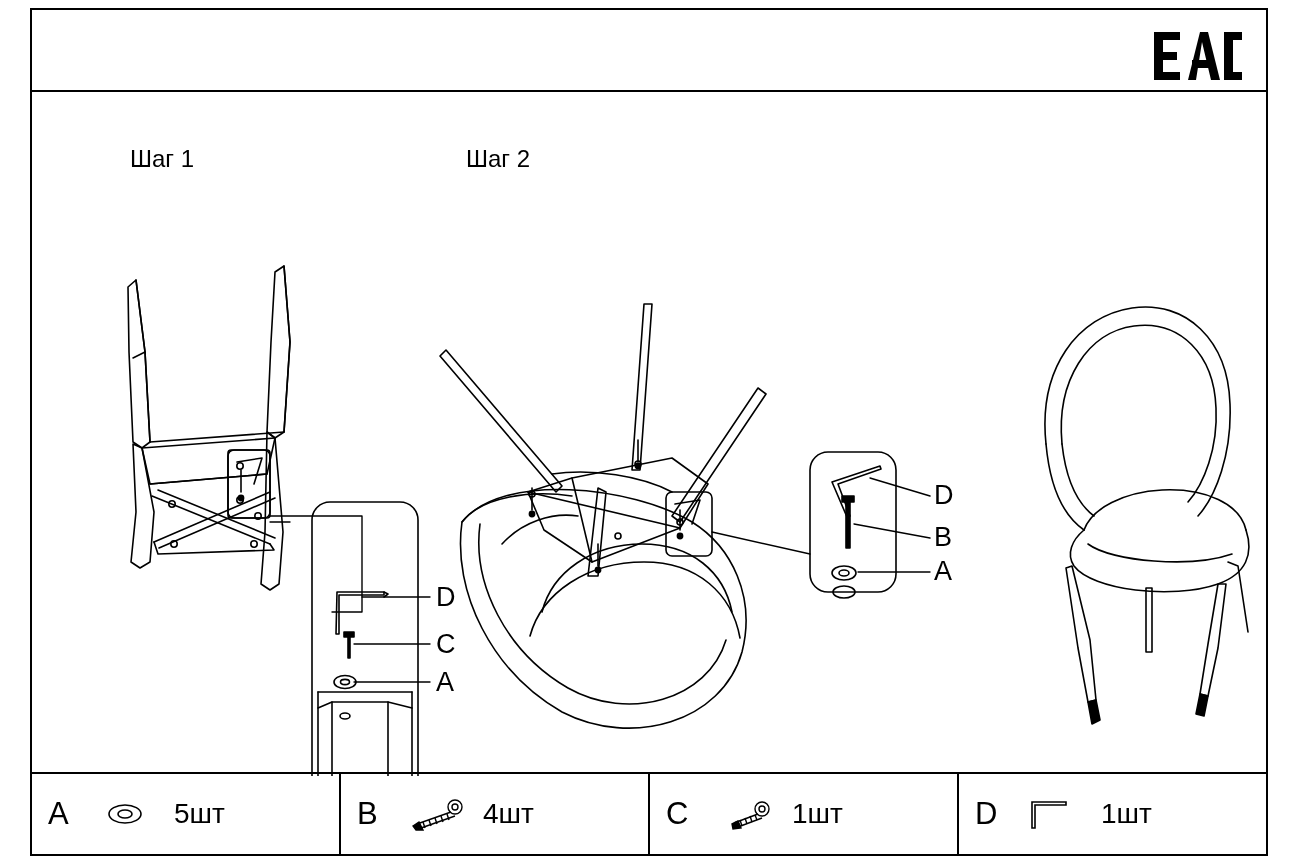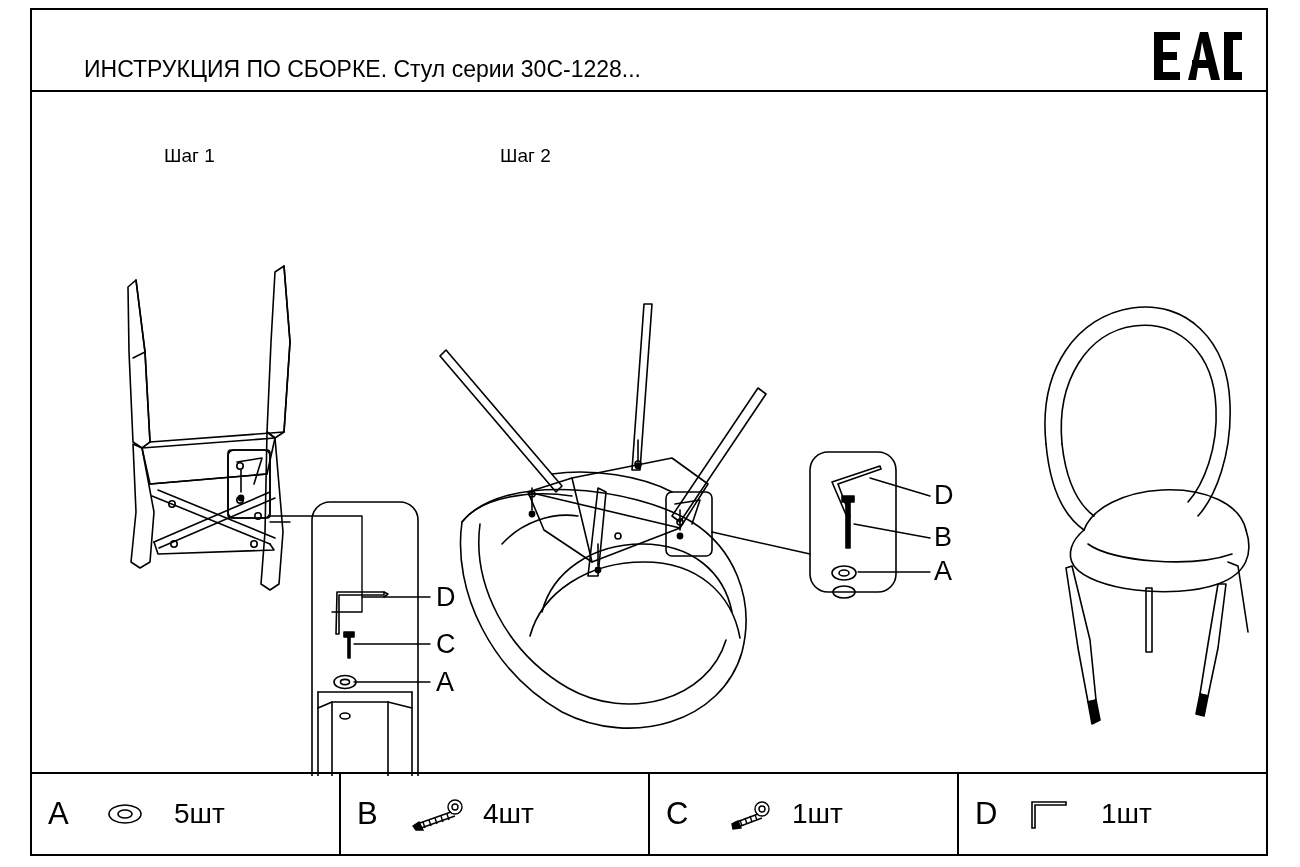--- a/index.html
+++ b/index.html
@@ -1,40 +1,39 @@
 <!DOCTYPE html>
 <html><head>
 <meta charset="utf-8">
 <style>
   html,body{margin:0;padding:0;background:#ffffff;}
   body{width:1300px;height:867px;font-family:"Liberation Sans",sans-serif;color:#000;}
   .sheet{position:absolute;left:30px;top:8px;width:1238px;height:848px;border:2px solid #000;box-sizing:border-box;}
   .title-bar{position:absolute;left:0;top:0;width:100%;height:82px;border-bottom:2px solid #000;box-sizing:border-box;}
   .title-text{position:absolute;left:52px;top:46px;font-size:23px;white-space:nowrap;}
   .eac{position:absolute;right:22px;top:22px;width:92px;height:48px;}
-  .step-label{position:absolute;font-size:19px;margin-left:34px;}
+  .step-label{position:absolute;font-size:24px;}
   #step1-label{left:98px;top:135px;}
   #step2-label{left:434px;top:135px;}
   .canvas{position:absolute;left:0;top:82px;width:100%;height:684px;overflow:hidden;}
   .parts-bar{position:absolute;left:0;bottom:0;width:100%;height:82px;border-top:2px solid #000;box-sizing:border-box;display:flex;}
   .part-cell{flex:1;border-right:2px solid #000;box-sizing:border-box;position:relative;display:flex;align-items:center;}
   .part-cell:last-child{border-right:none;}
   .part-letter{font-size:31px;margin-left:16px;width:34px;}
   .part-icon{width:86px;height:52px;display:flex;align-items:center;justify-content:center;}
   .part-qty{font-size:28px;margin-left:6px;}
   .callout-letter{position:absolute;font-size:27px;}
   svg{display:block;}
 </style>
 </head>
 <body>
 
 <div class="sheet">
 
   <div class="title-bar">
-    <div class="title-text">ИНСТРУКЦИЯ ПО СБОРКЕ. Стул серии 30C-1228...</div>
     <div class="eac">
       <svg viewBox="0 0 92 48" width="92" height="48">
         <g fill="#000">
           <rect x="2" y="0" width="9" height="48"></rect>
           <rect x="11" y="0" width="17" height="8"></rect>
           <rect x="11" y="20" width="14" height="8"></rect>
           <rect x="11" y="40" width="17" height="8"></rect>
           <polygon points="36,48 48,0 56,0 68,48 59,48 50,10 44,48"></polygon>
           <rect x="40" y="28" width="22" height="8"></rect>
           <rect x="72" y="0" width="9" height="48"></rect>

